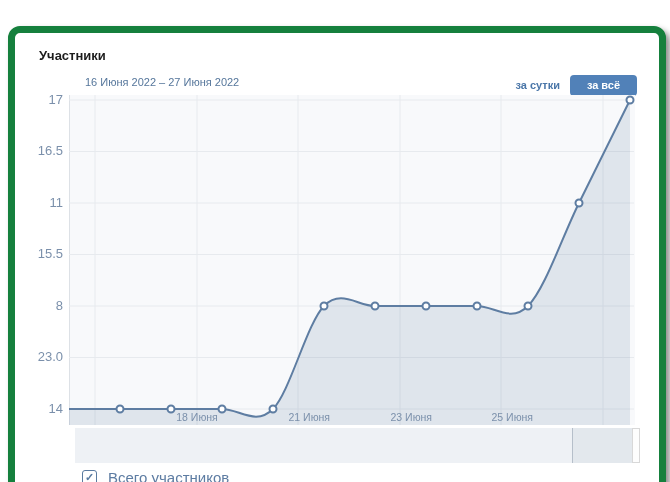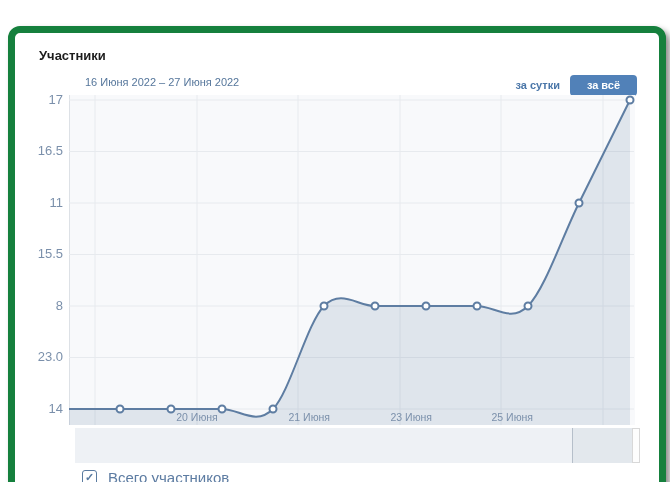--- a/index.html
+++ b/index.html
@@ -84,21 +84,21 @@
       <div class="ytick" style="left:16px;top:61px;">17</div>
       <div class="ytick" style="left:16px;top:112px;text-align:right;">16.5</div>
       <div class="ytick" style="left:16px;top:164px;">11</div>
       <div class="ytick" style="left:16px;top:215px;">15.5</div>
       <div class="ytick" style="left:16px;top:267px;">8</div>
       <div class="ytick" style="left:16px;top:318px;">23.0</div>
       <div class="ytick" style="left:16px;top:370px;">14</div>
     </div>
 
     <div>
-      <div class="xtick" style="left:150px;">20 Июня</div>
+      <div class="xtick" style="left:150px;">18 Июня</div>
       <div class="xtick" style="left:251px;text-align:right;">21 Июня</div>
       <div class="xtick" style="left:353px;text-align:right;">23 Июня</div>
       <div class="xtick" style="left:454px;text-align:right;">25 Июня</div>
     </div>
 
     <div class="mini-bg"></div>
     <div class="mini-selection"></div>
     <div class="mini-handle"></div>
 
     <div class="legend-row">

